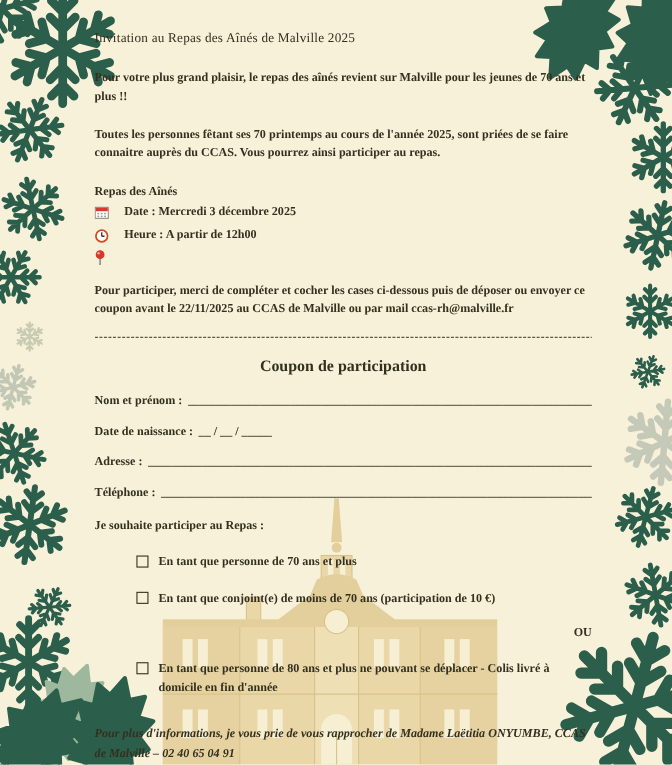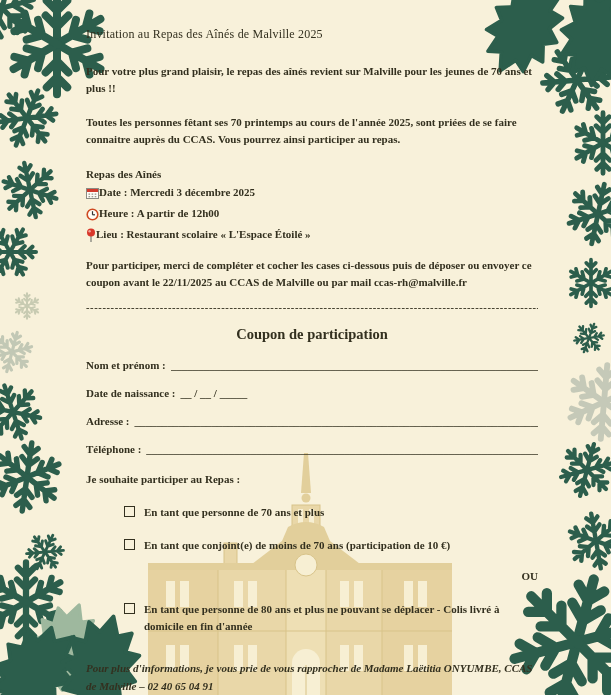--- a/index.html
+++ b/index.html
@@ -10,21 +10,21 @@
     color:var(--ink,#33301f);
   }
   .decor{position:absolute;inset:0;pointer-events:none;z-index:1;}
   .content{position:absolute;left:86px;top:0;width:452px;z-index:2;}
   .title{font-size:12px;font-weight:400;text-align:left;margin:27px 0 0;letter-spacing:.2px;}
   p{margin:0;font-weight:700;font-size:11px;line-height:1.55;}
   .intro{margin-top:21px;}
   .body1{margin-top:17px;}
   .event{margin-top:20px;}
   .event-heading{font-weight:700;font-size:11px;}
-  .event-line{display:flex;align-items:center;gap:0;font-weight:700;font-size:11px;margin-top:5px;line-height:1.45;}
+  .event-line{display:flex;align-items:center;gap:14px;font-weight:700;font-size:11px;margin-top:5px;line-height:1.45;}
   .event-line svg{flex:none;}
   .instructions{margin-top:14px;}
   .separator{margin-top:11px;font-weight:700;font-size:10.5px;white-space:nowrap;overflow:hidden;letter-spacing:.6px;}
   .coupon-title{font-size:14.5px;font-weight:700;text-align:center;margin:13px 0 0;}
   .field{display:flex;align-items:baseline;font-weight:700;font-size:11px;margin-top:16px;}
   .field .label{white-space:nowrap;margin-right:5px;}
   .fill{flex:1;overflow:hidden;white-space:nowrap;}
   .participate{margin-top:16px;}
   .option{display:flex;gap:9px;margin-top:16px;font-weight:700;font-size:11px;line-height:1.5;padding-left:38px;}
   .checkbox{width:9px;height:9px;border:1.5px solid var(--ink,#33301f);flex:none;margin-top:2px;background:transparent;}
@@ -155,21 +155,20 @@
       </svg>
       <span>Heure : A partir de 12h00</span>
     </div>
 
     <div class="event-line">
       <svg width="10" height="15" viewBox="0 0 10 15">
         <line x1="5" y1="7" x2="5" y2="14" stroke="#8a8a82" stroke-width="1.4"></line>
         <circle cx="5" cy="4.5" r="4" fill="#d8372a"></circle>
         <circle cx="3.6" cy="3.2" r="1.2" fill="#f0a49a"></circle>
       </svg>
-      <span>Lieu : Restaurant scolaire « L'Espace Étoilé »</span>
     </div>
   </div>
 
   <p class="instructions">Pour participer, merci de compléter et cocher les cases ci-dessous puis de déposer ou envoyer ce coupon avant le 22/11/2025 au CCAS de Malville ou par mail ccas-rh@malville.fr</p>
 
   <div class="separator">------------------------------------------------------------------------------------------------------------------------</div>
 
   <h2 class="coupon-title">Coupon de participation</h2>
 
   <div class="field">

